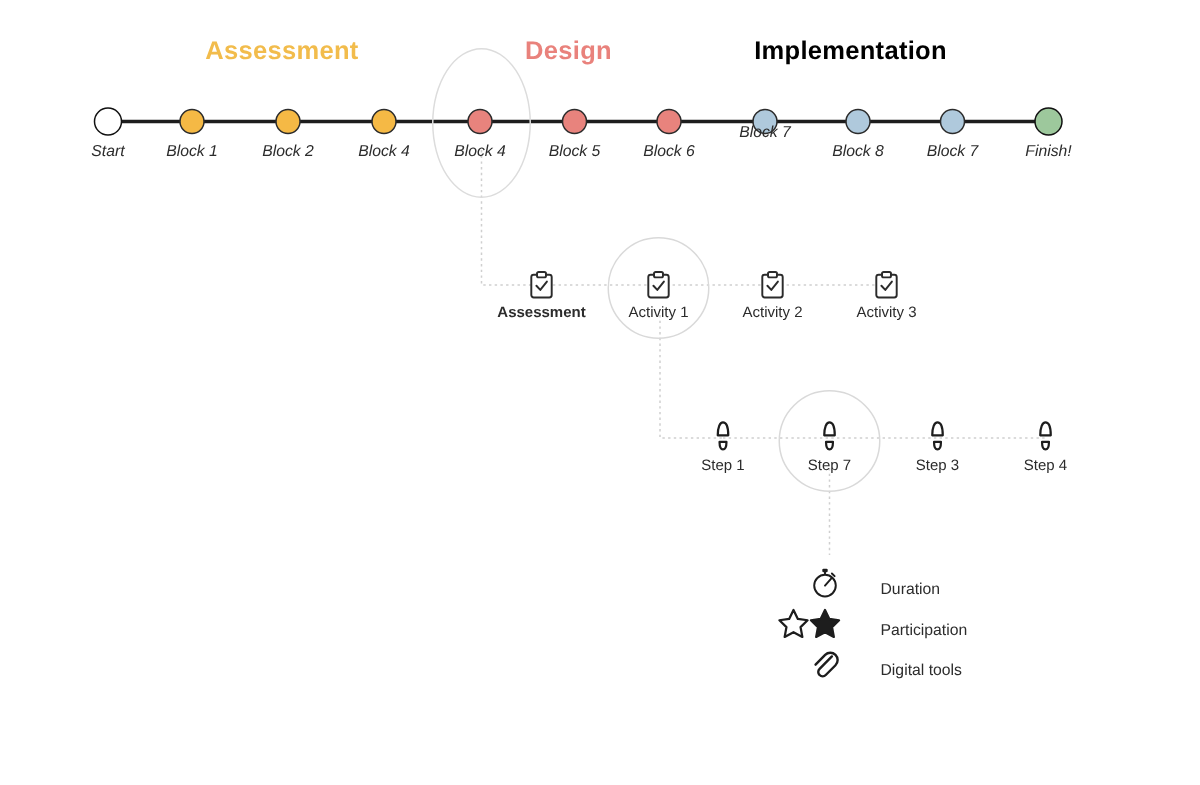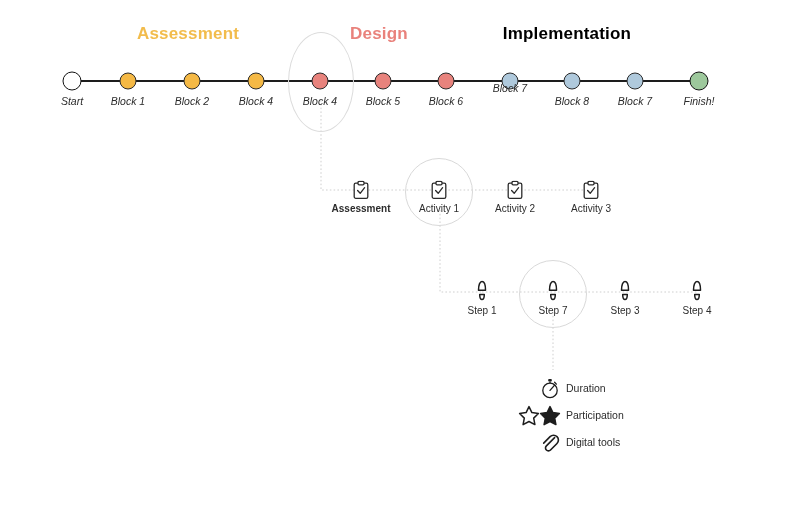--- a/index.html
+++ b/index.html
@@ -86,22 +86,23 @@
     border-radius: 50%;
     border: 1px solid #d9d9d9;
     box-sizing: border-box;
     pointer-events: none;
   }
 
   
   .legend-row {
     position: absolute;
     display: flex;
-    align-items: center;
+    align-items: flex-end;
     height: 22px;
+    gap: 21px;
   }
   .legend-text {
     font-size: 10.5px;
     color: #2c2c2c;
     white-space: nowrap;
   }
 </style>
 </head>
 <body>
 

